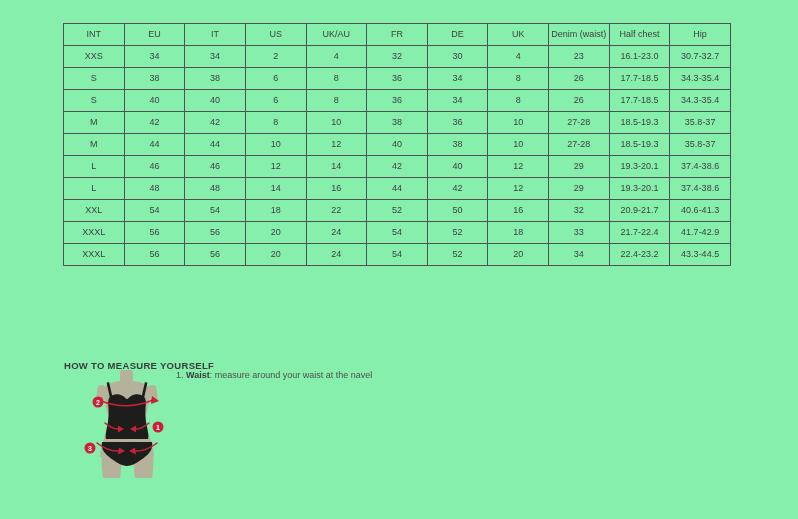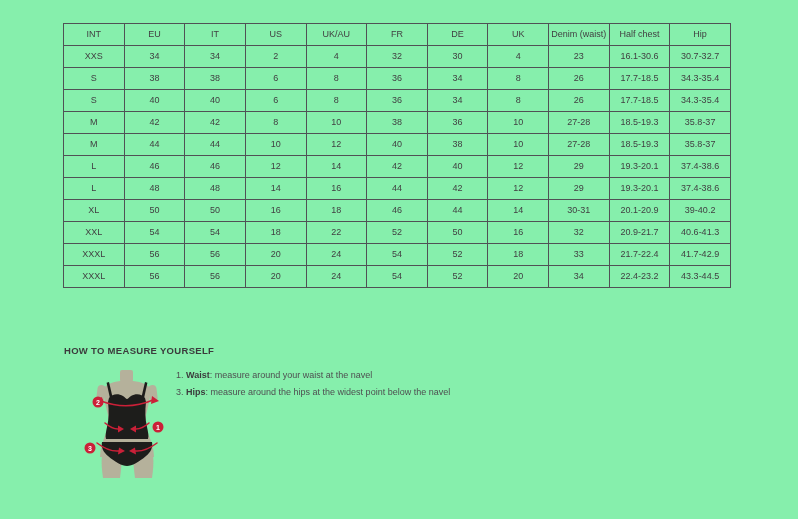--- a/index.html
+++ b/index.html
@@ -17,21 +17,21 @@
   .size-table th, .size-table td {
     border:1px solid #505155;
     font-weight:400; font-size:9px; color:#414042;
     text-align:center; vertical-align:middle;
     height:21px; padding:0; line-height:21px;
     overflow:hidden; white-space:nowrap;
   }
 
   
   .measure-title {
-    position:absolute; left:64px; top:345px;
+    position:absolute; left:64px; top:360px;
     font-size:9.5px; font-weight:700; color:#3b3b3c; letter-spacing:0.3px;
   }
   .steps {
     position:absolute; left:176px; top:371px;
     margin:0; padding:0; list-style:none;
     font-size:9px; color:#4e4f51;
   }
   .steps li { margin:0 0 7px 0; line-height:9.5px; }
   .steps .step-label { font-weight:700; color:#3b3b3c; }
 
@@ -62,21 +62,21 @@
         <tr>
           <td>XXS</td>
           <td>34</td>
           <td>34</td>
           <td>2</td>
           <td>4</td>
           <td>32</td>
           <td>30</td>
           <td>4</td>
           <td>23</td>
-          <td>16.1-30.6</td>
+          <td>16.1-23.0</td>
           <td>30.7-32.7</td>
         </tr>
         <tr>
           <td>S</td>
           <td>38</td>
           <td>38</td>
           <td>6</td>
           <td>8</td>
           <td>36</td>
           <td>34</td>
@@ -142,33 +142,20 @@
           <td>48</td>
           <td>48</td>
           <td>14</td>
           <td>16</td>
           <td>44</td>
           <td>42</td>
           <td>12</td>
           <td>29</td>
           <td>19.3-20.1</td>
           <td>37.4-38.6</td>
-        </tr>
-        <tr>
-          <td>XL</td>
-          <td>50</td>
-          <td>50</td>
-          <td>16</td>
-          <td>18</td>
-          <td>46</td>
-          <td>44</td>
-          <td>14</td>
-          <td>30-31</td>
-          <td>20.1-20.9</td>
-          <td>39-40.2</td>
         </tr>
         <tr>
           <td>XXL</td>
           <td>54</td>
           <td>54</td>
           <td>18</td>
           <td>22</td>
           <td>52</td>
           <td>50</td>
           <td>16</td>
@@ -257,18 +244,15 @@
     <g>
       <circle cx="14" cy="79" r="5.5" fill="#cb2038"></circle>
       <text x="14" y="81.5" text-anchor="middle" font-size="7" font-weight="bold" fill="#ffffff">3</text>
     </g>
   </svg>
 
   <ol class="steps">
     <li>
       <span>1. </span><span class="step-label">Waist</span><span>: measure around your waist at the navel</span>
     </li>
-    <li>
-      <span>3. </span><span class="step-label">Hips</span><span>: measure around the hips at the widest point below the navel</span>
-    </li>
   </ol>
 
 </div>
 
 </body></html>

